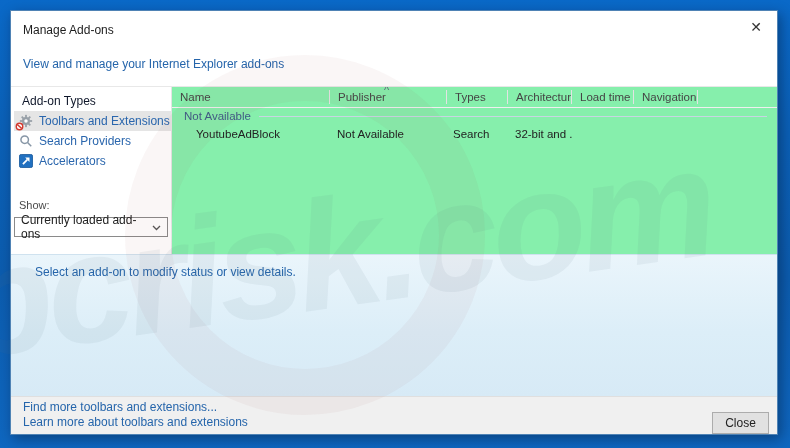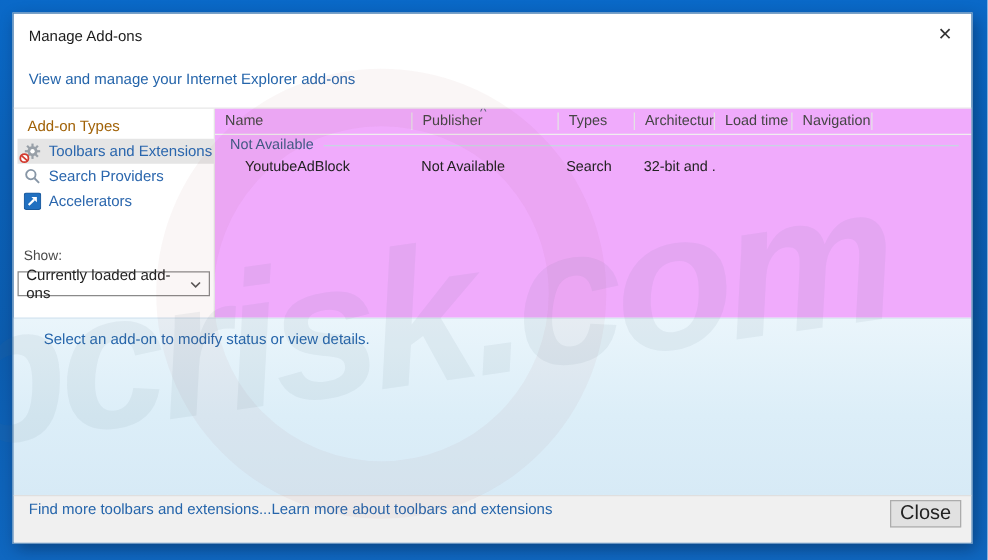--- a/index.html
+++ b/index.html
@@ -20,38 +20,38 @@
   .close-btn{
     position:absolute;top:5px;right:8px;width:26px;height:22px;
     display:flex;align-items:center;justify-content:center;
     font-size:14px;color:#333;cursor:default;background:transparent;border:none;
   }
   .subtitle-row{height:45px;flex:0 0 45px;padding:13px 12px 0 12px;box-sizing:border-box;}
   .link{color:#2565ab;font-size:12px;text-decoration:none;cursor:pointer;}
   
   .content{flex:0 0 168px;height:168px;display:flex;border-top:1px solid #e8e8e8;box-sizing:border-box;}
   .left-panel{width:161px;flex:0 0 161px;border-right:1px solid #e4e4e4;box-sizing:border-box;padding:0 0 0 3px;}
-  .panel-header{padding:7px 0 0 8px;font-size:12px;color:#a16207;height:16px;}
+  .panel-header{padding:7px 0 0 8px;font-size:12px;color:#0f172a;height:16px;}
   .side-list{margin-top:1px;}
   .side-item{
     display:flex;align-items:center;height:20px;padding:0 9px 0 4px;
     width:fit-content;max-width:152px;white-space:nowrap;cursor:pointer;
   }
   .side-item.selected{background:#e5e5e5;}
   .side-item .lbl{font-size:12px;color:#2a66ad;margin-left:6px;}
   .icon-stack{position:relative;width:15px;height:15px;flex:0 0 15px;display:flex;align-items:center;justify-content:center;}
   .mini-block{position:absolute;left:-3px;bottom:-2px;}
   .show-label{margin-top:28px;padding-left:5px;font-size:11px;color:#4a4a4a;height:14px;}
   .dropdown{
     margin-top:4px;margin-left:0;width:154px;height:20px;box-sizing:border-box;
     border:1px solid #8a8a8a;background:#fff;display:flex;align-items:center;
     padding:0 6px;font-size:12px;color:#222;justify-content:space-between;cursor:pointer;
   }
   
-  .table-panel{flex:1;position:relative;background:#f0abfc;overflow:hidden;}
+  .table-panel{flex:1;position:relative;background:#86efac;overflow:hidden;}
   .thead{
     display:grid;grid-template-columns:158px 117px 61px 64px 62px 64px 1fr;
     height:20px;align-items:center;border-bottom:1px solid #efefef;position:relative;
   }
   .th{
     font-size:11.5px;color:#454545;padding:0 5px 0 8px;height:14px;line-height:14px;
     border-right:1px solid #e3e3e3;overflow:hidden;white-space:nowrap;
   }
   .th.filler{border-right:none;}
   .sort-caret{position:absolute;left:212px;top:-3px;font-size:11px;color:#5a6a7a;}
@@ -72,25 +72,25 @@
     flex:1;background:linear-gradient(180deg,#eaf5fb 0%,#dceef8 55%,#d7eaf6 100%);
     border-top:1px solid #cfe2ef;padding:7px 24px;box-sizing:border-box;
   }
   .details-msg{font-size:12px;color:#2565ab;}
   
   .footer{
     flex:0 0 38px;height:38px;background:#f0f0f0;border-top:1px solid #dfdfdf;
     box-sizing:border-box;display:flex;justify-content:space-between;
     padding:3px 8px 0 12px;
   }
-  .footer-links{display:flex;flex-direction:row;text-align:center;}
+  .footer-links{display:flex;flex-direction:column;}
   .footer-links .link{font-size:12px;line-height:15px;}
   .close-action{
-    margin-top:0;width:57px;height:22px;background:#e1e1e1;border:1px solid #acacac;
-    font-size:16px;color:#222;font-family:inherit;cursor:pointer;
+    margin-top:12px;width:57px;height:22px;background:#e1e1e1;border:1px solid #acacac;
+    font-size:12px;color:#222;font-family:inherit;cursor:pointer;
   }
   
   .watermark{position:absolute;inset:0;pointer-events:none;z-index:50;overflow:hidden;}
   .wm-text{
     position:absolute;left:-45px;top:165px;font-size:155px;font-weight:bold;font-style:italic;
     letter-spacing:-6px;color:rgba(95,110,130,0.08);transform:rotate(-8deg);white-space:nowrap;
   }
   .wm-circle{
     position:absolute;left:125px;top:55px;width:360px;height:360px;border-radius:50%;
     border:46px solid rgba(150,80,80,0.05);box-sizing:border-box;

